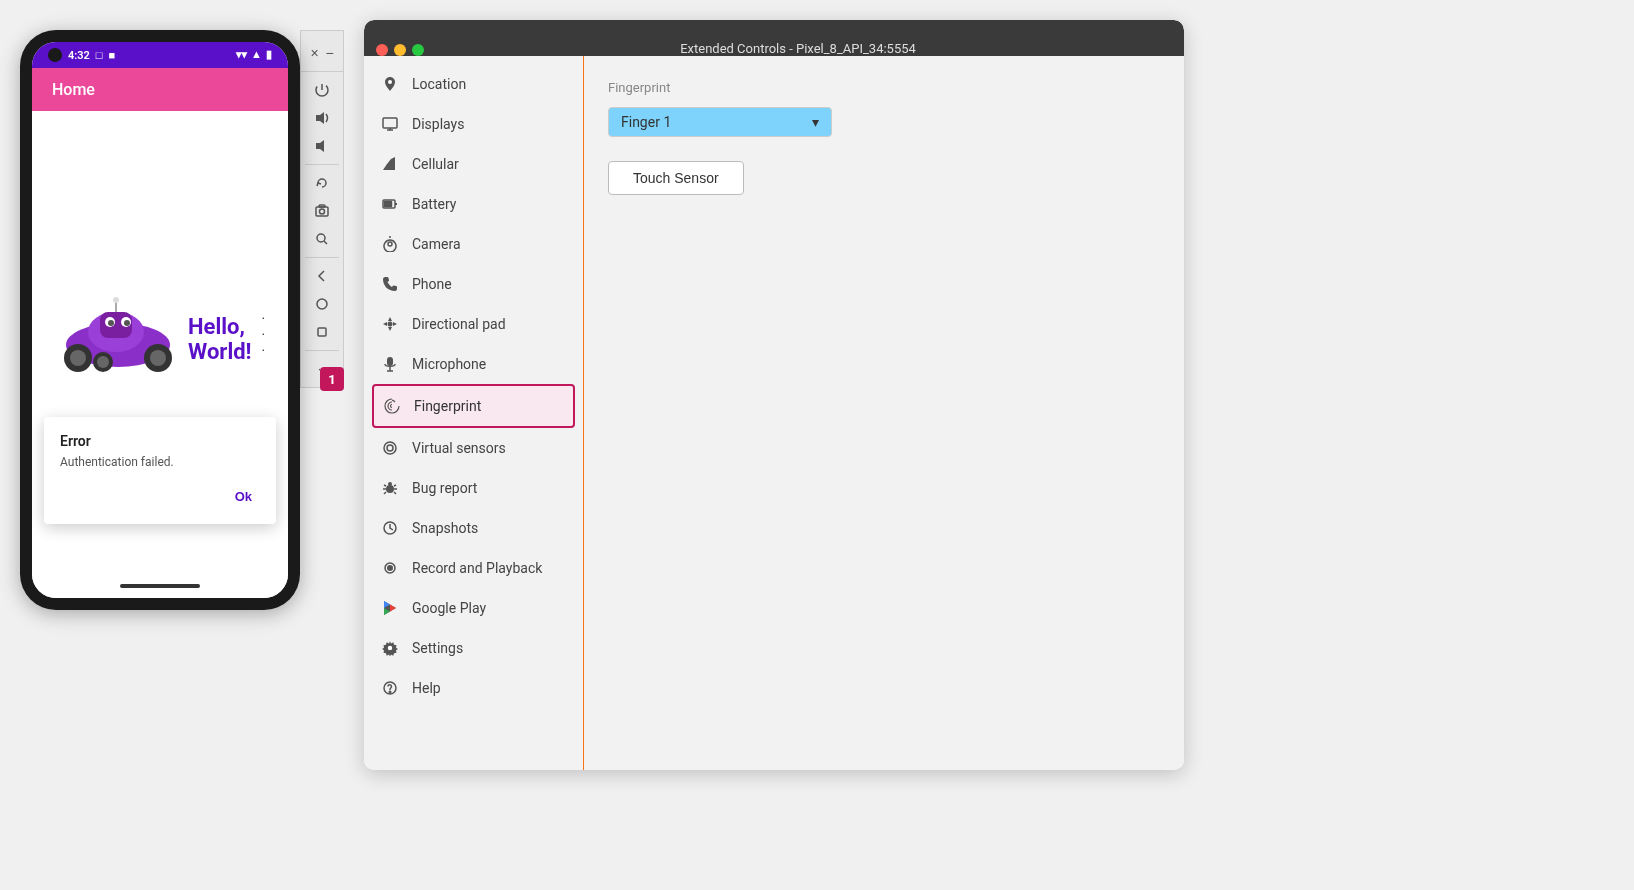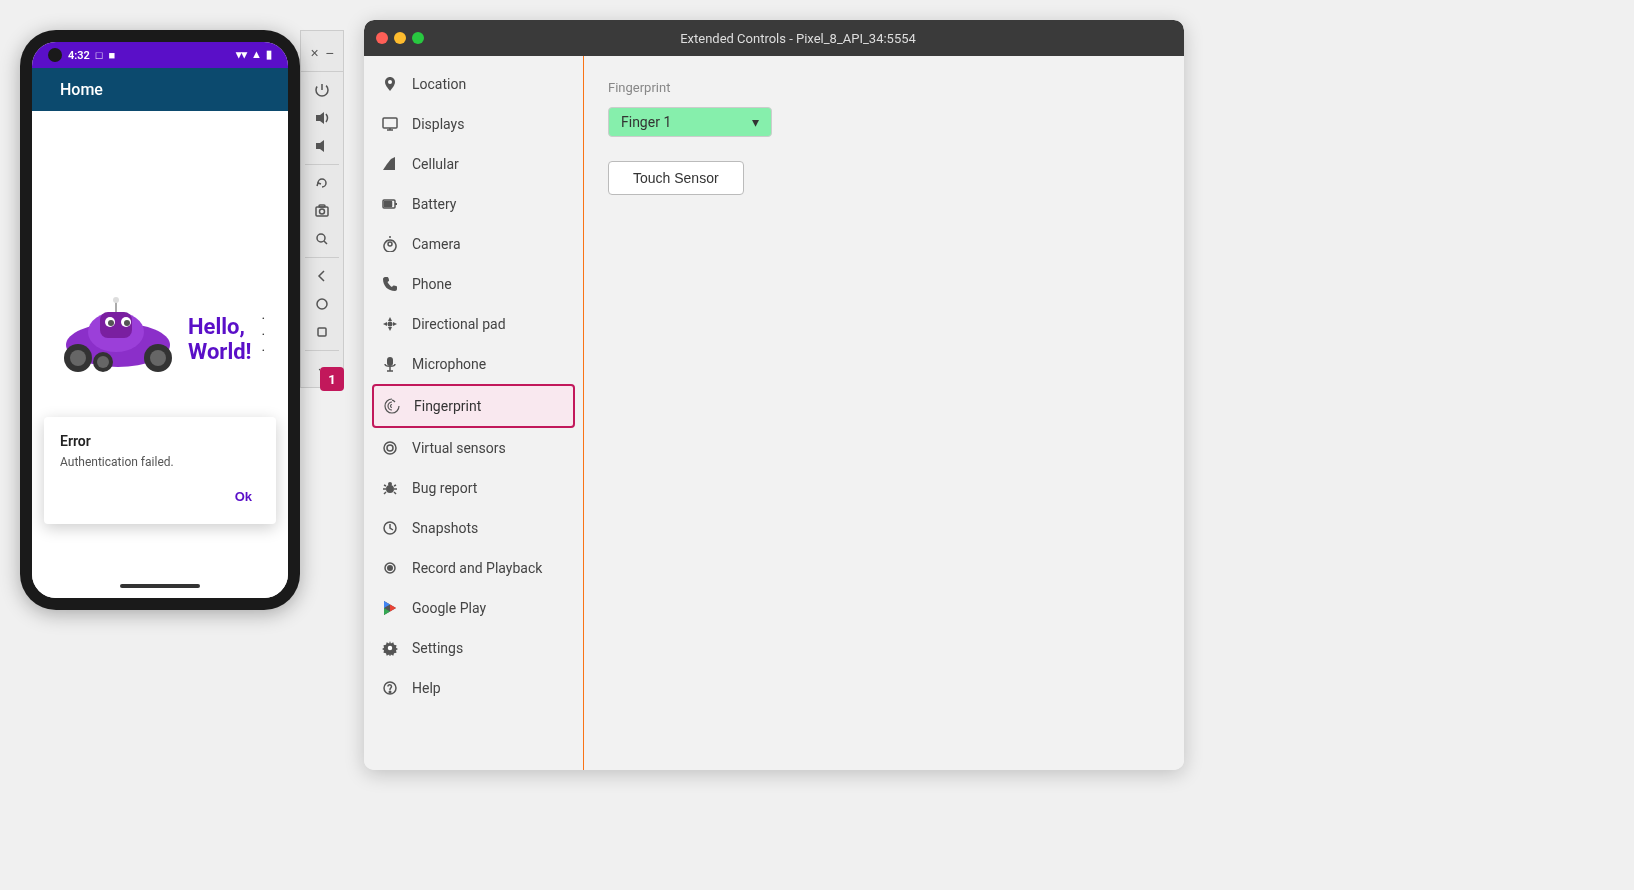--- a/index.html
+++ b/index.html
@@ -68,23 +68,23 @@
     }
 
     .phone-camera {
       width: 14px;
       height: 14px;
       background: #1a1a1a;
       border-radius: 50%;
     }
 
     .phone-app-bar {
-      background: #0c4a6e;
+      background: #ec4899;
       color: white;
-      padding: 12px 28px;
+      padding: 12px 20px;
       font-size: 16px;
       font-weight: 500;
     }
 
     .phone-content {
       flex: 1;
       display: flex;
       align-items: center;
       padding: 20px 16px;
       position: relative;
@@ -226,21 +226,21 @@
       flex-direction: column;
       overflow: hidden;
       align-self: flex-start;
       margin-top: 0;
     }
 
     .ec-title-bar {
       background: #3a3a3a;
       height: 36px;
       display: flex;
-      align-items: center;
+      align-items: flex-end;
       padding: 0 12px;
       border-radius: 10px 10px 0 0;
     }
 
     .ec-title-text {
       flex: 1;
       text-align: center;
       color: #ddd;
       font-size: 13px;
     }
@@ -314,25 +314,25 @@
 
     .ec-section-title {
       font-size: 13px;
       color: #888;
       margin-bottom: 12px;
     }
 
     .fingerprint-dropdown {
       display: flex;
       align-items: center;
-      background: #86efac;
+      background: #7dd3fc;
       border: 1px solid #ccc;
       border-radius: 4px;
       padding: 6px 12px;
-      width: 164px;
+      width: 224px;
       justify-content: space-between;
       cursor: pointer;
       font-size: 14px;
       color: #333;
       margin-bottom: 24px;
     }
 
     .touch-sensor-btn {
       background: white;
       border: 1px solid #bbb;

